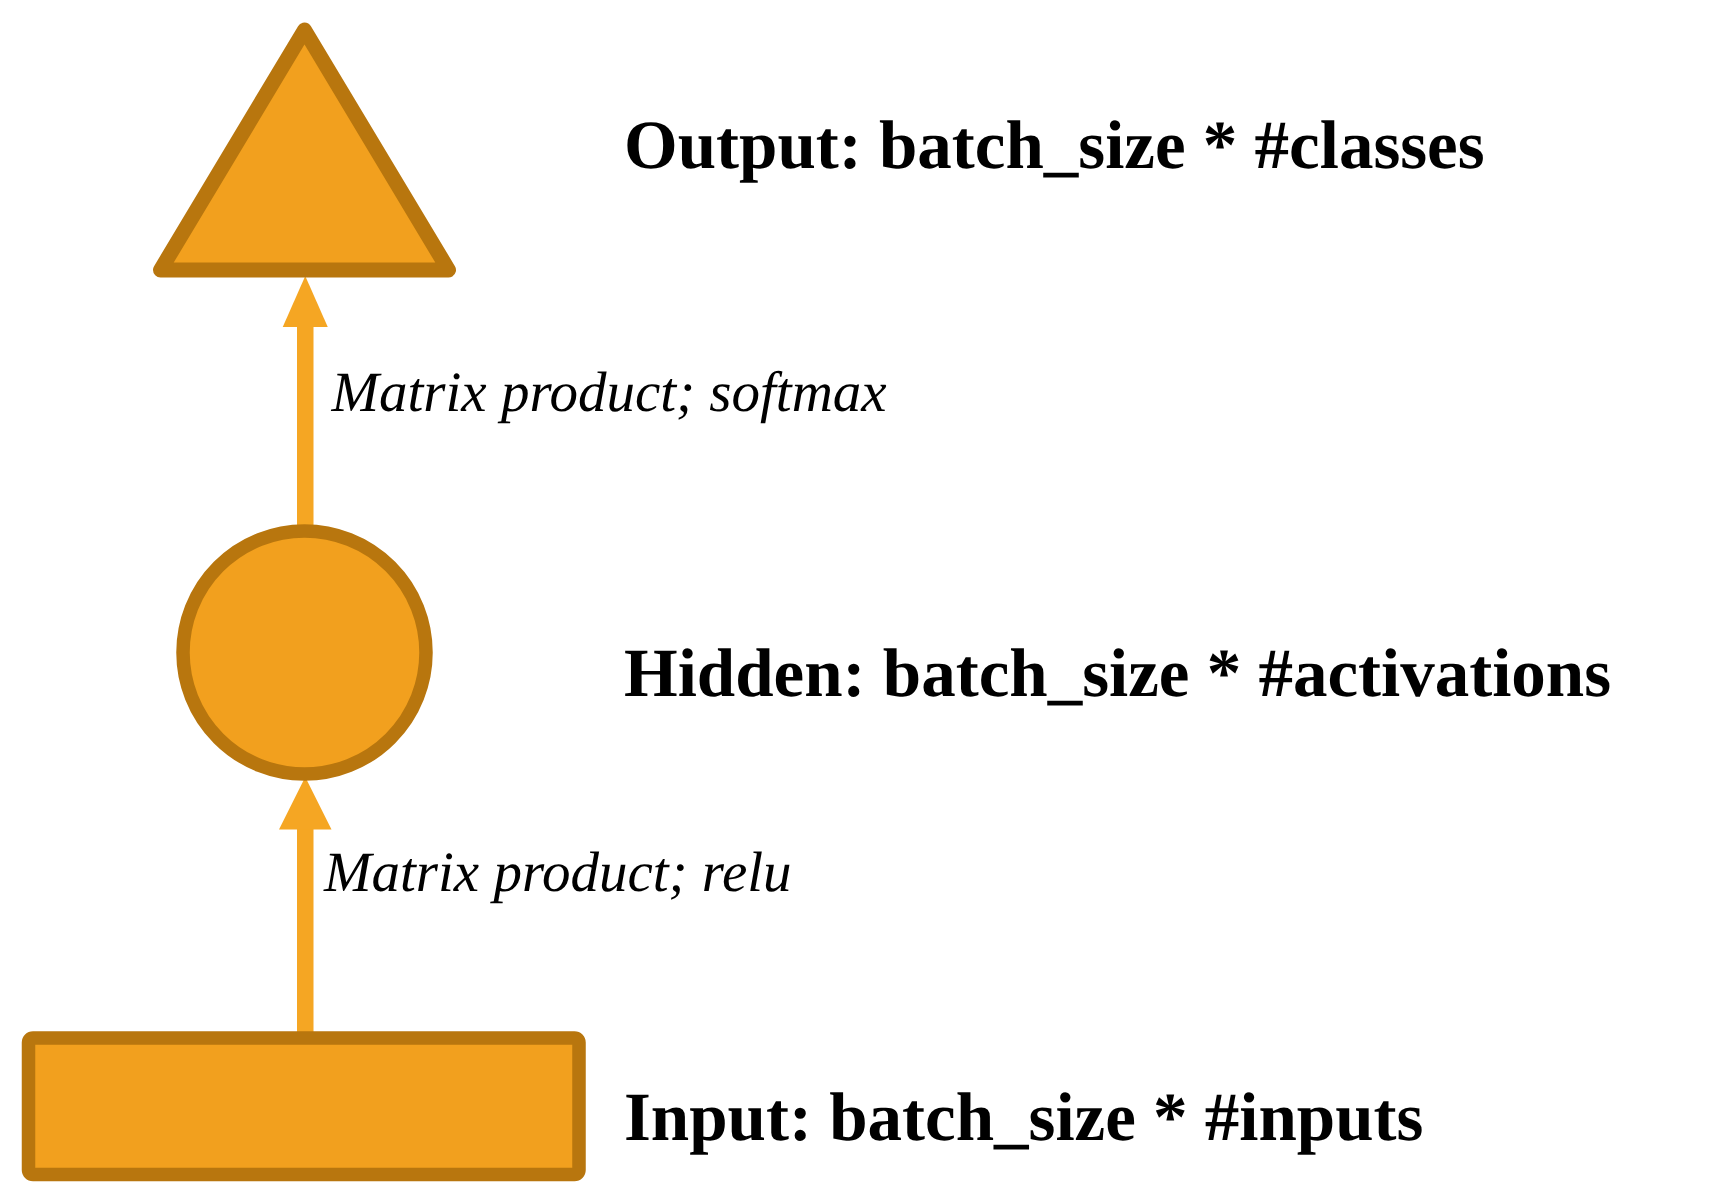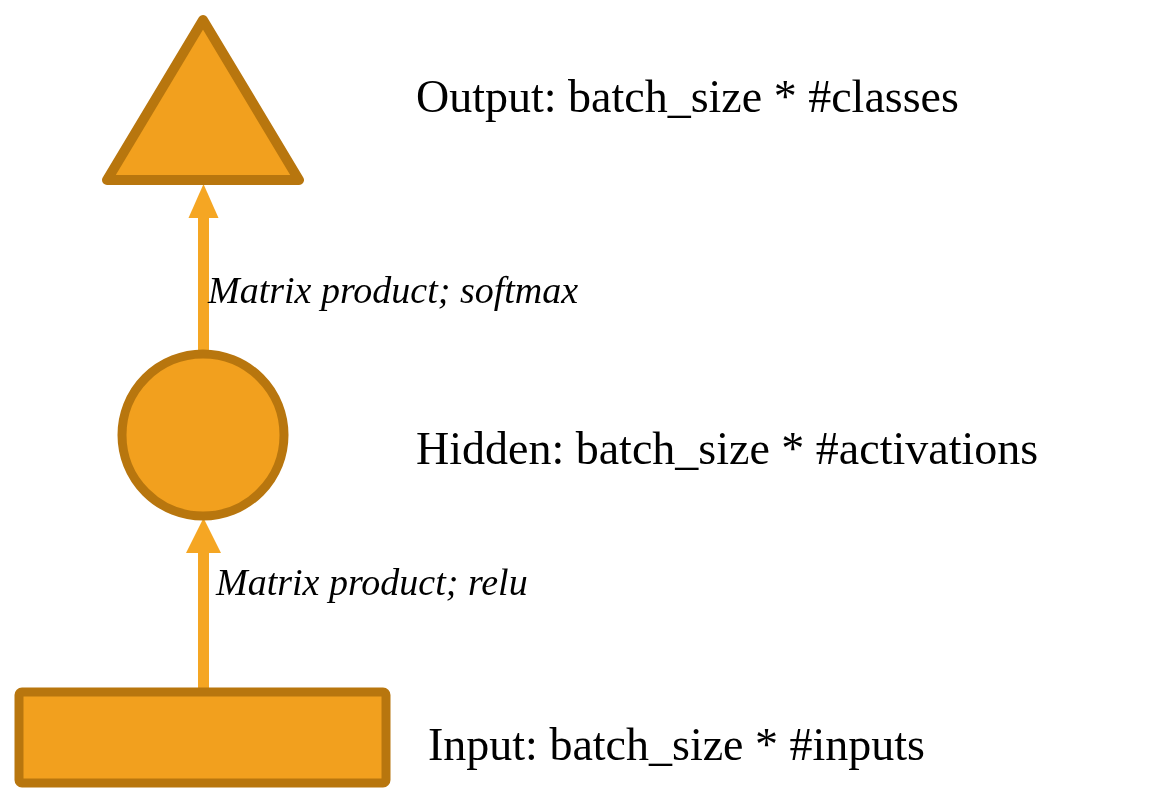--- a/index.html
+++ b/index.html
@@ -28,32 +28,32 @@
   }
   .label {
     position: absolute;
     color: #000000;
     white-space: nowrap;
     line-height: 1;
     font-family: "Liberation Serif", "DejaVu Serif", serif;
   }
   .label-layer {
     font-size: 46px;
-    font-weight: 400;
+    font-weight: 700;
     font-style: normal;
   }
   .label-edge {
     font-size: 38px;
     font-style: italic;
     font-weight: 400;
   }
   #label-output  { left: 416px; top: 74px; }
   #label-hidden  { left: 416px; top: 412px; margin-top: 14px; }
-  #label-input   { left: 416px; top: 722px; margin-left: 12px; }
-  #label-softmax { left: 208px; top: 243px; margin-top: 28px; }
+  #label-input   { left: 416px; top: 722px; }
+  #label-softmax { left: 221px; top: 243px; }
   #label-relu    { left: 216px; top: 563px; }
 </style>
 </head>
 <body>
 
 <div id="diagram">
 
   <svg class="svg-layer" viewBox="0 0 1152 800" xmlns="http://www.w3.org/2000/svg">
 
     <g>

